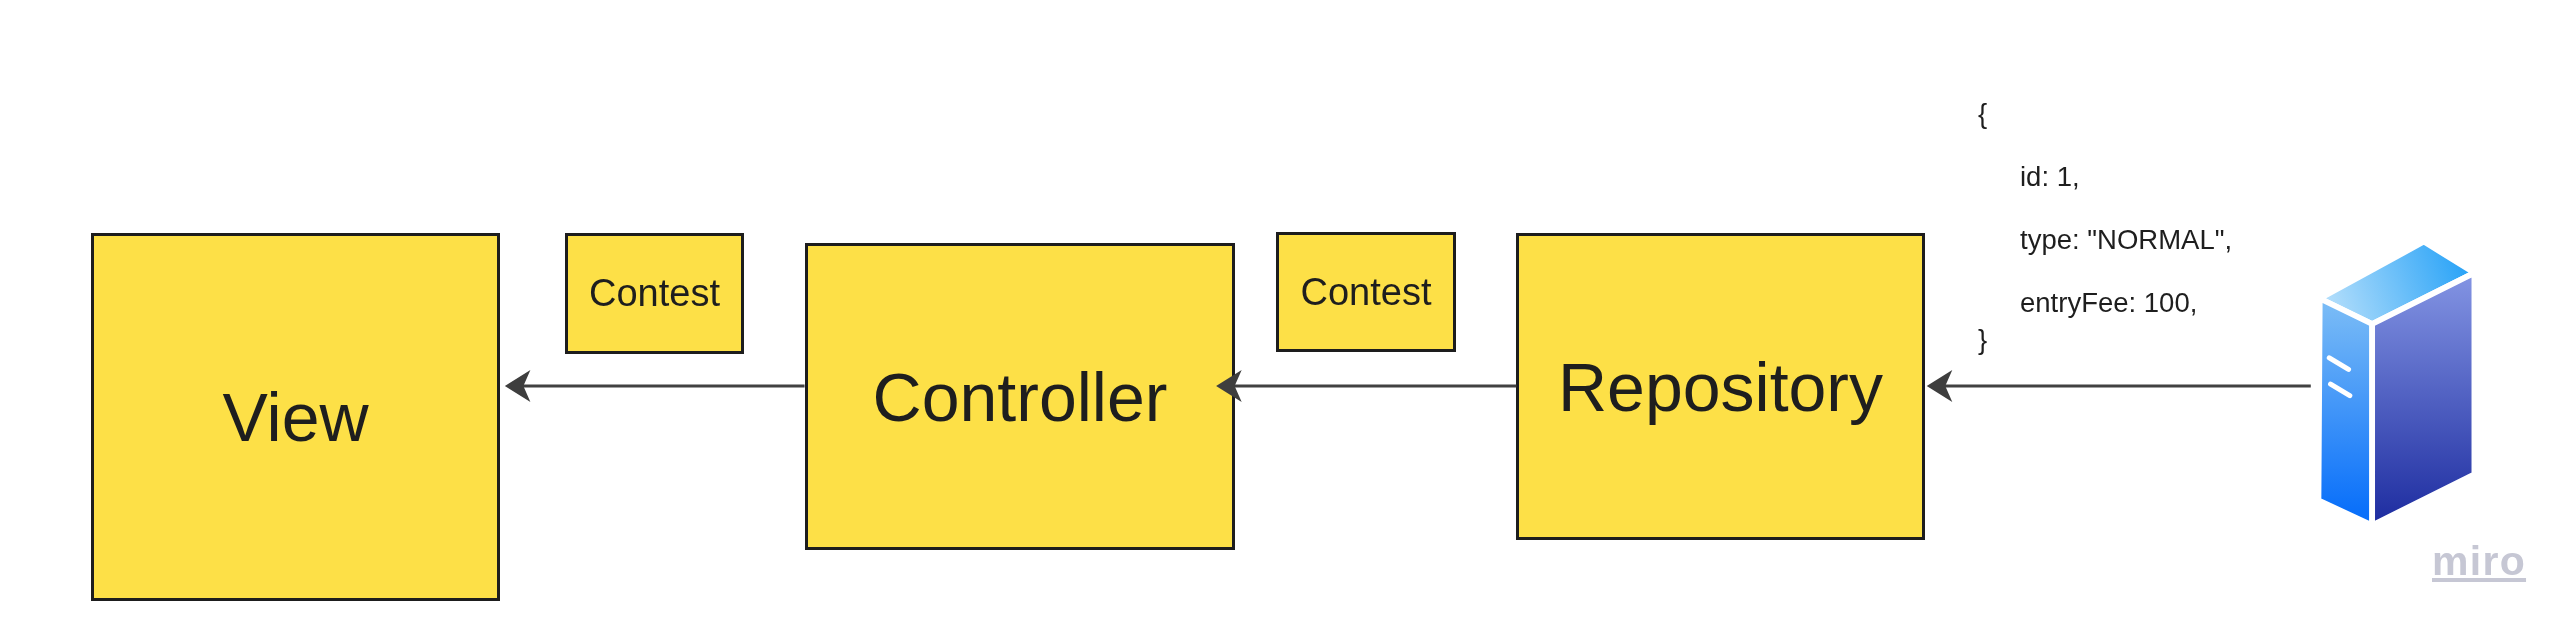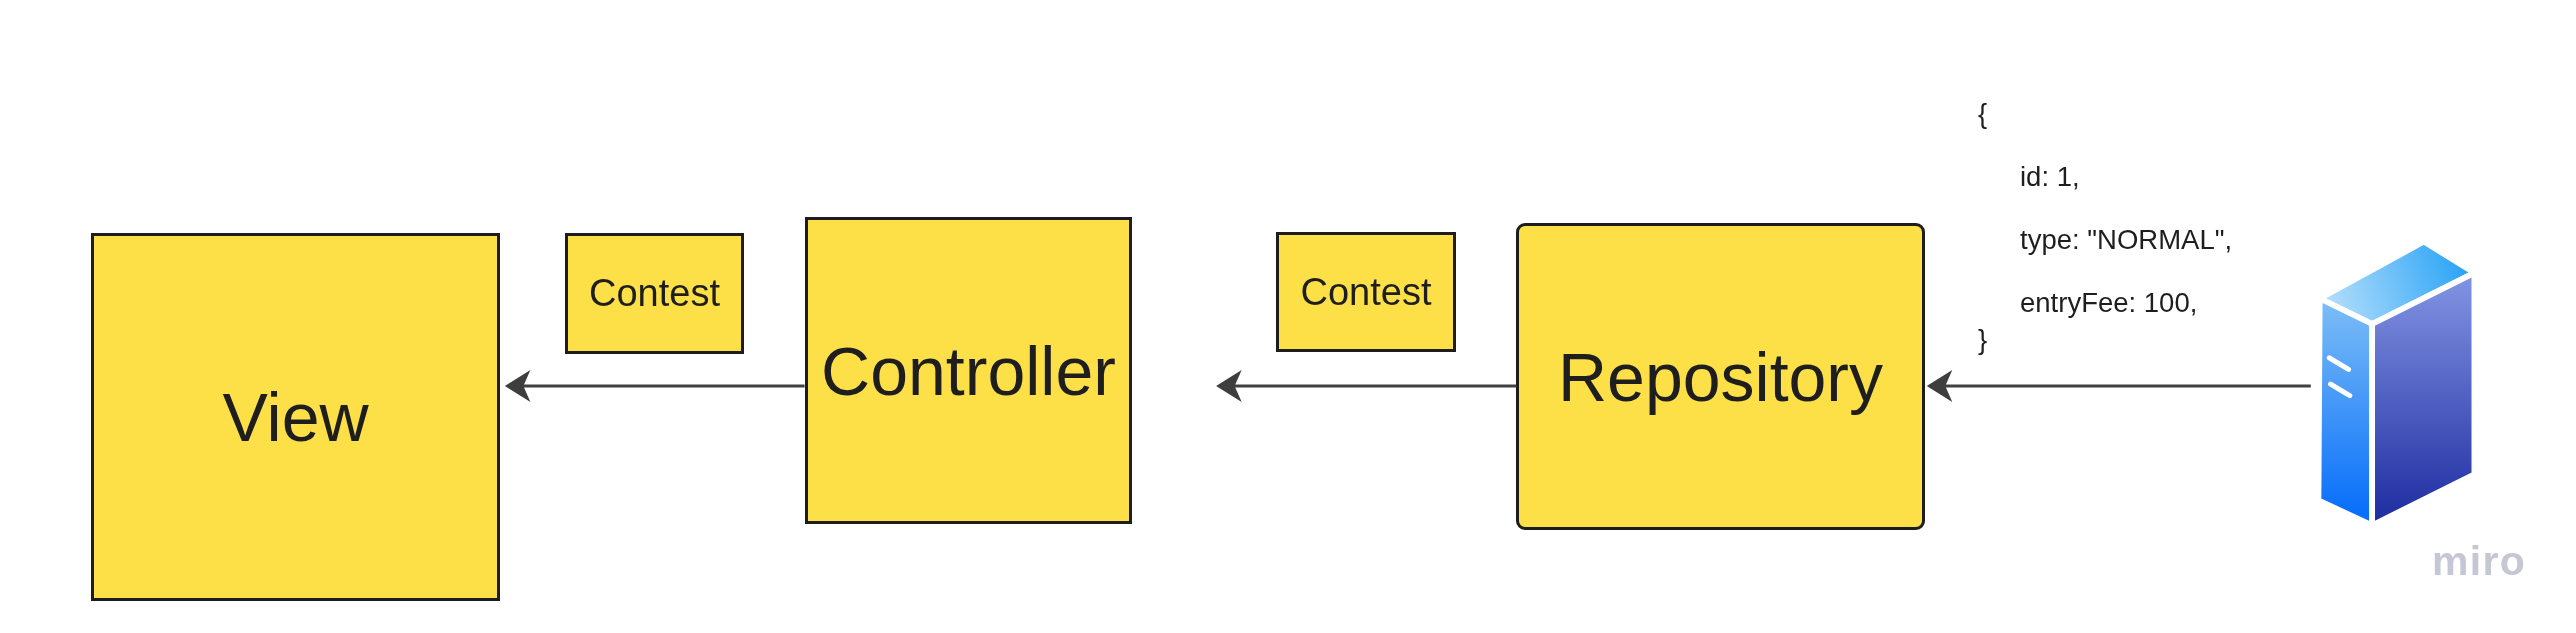--- a/index.html
+++ b/index.html
@@ -21,22 +21,22 @@
     border: 3.8px solid #1d1d1d;
     background: #fde047;
     display: flex;
     align-items: center;
     justify-content: center;
     color: #1e1e1e;
   }
   .big-box { font-size: 68px; }
   .small-box { font-size: 38px; }
   #box-view        { left: 91px;  top: 233px; width: 409px; height: 368px; }
-  #box-controller  { left: 805px; top: 217px; width: 327px; height: 307px; }
-  #box-repository  { left: 1516px; top: 223px; width: 409px; height: 307px; border-radius: 9px; }
+  #box-controller  { left: 805px; top: 243px; width: 430px; height: 307px; }
+  #box-repository  { left: 1516px; top: 233px; width: 409px; height: 307px; }
   #contest-label-1 { left: 565px;  top: 233px; width: 179px; height: 121px; }
   #contest-label-2 { left: 1276px; top: 232px; width: 180px; height: 120px; }
 
   .connector-layer {
     position: absolute;
     left: 0; top: 0;
     width: 2576px;
     height: 634px;
   }
 
@@ -53,20 +53,21 @@
   .code-line.indent { padding-left: 42px; margin-top: 26px; }
 
   .watermark {
     position: absolute;
     left: 2432px;
     top: 538px;
     font-size: 41px;
     font-weight: 700;
     letter-spacing: 1.3px;
     color: #c6c7d4;
+    text-decoration: underline;
   }
 </style>
 </head>
 <body>
 
 <div class="canvas">
 
   <div class="shape-box big-box" id="box-view">
     <span>View</span>
   </div>

